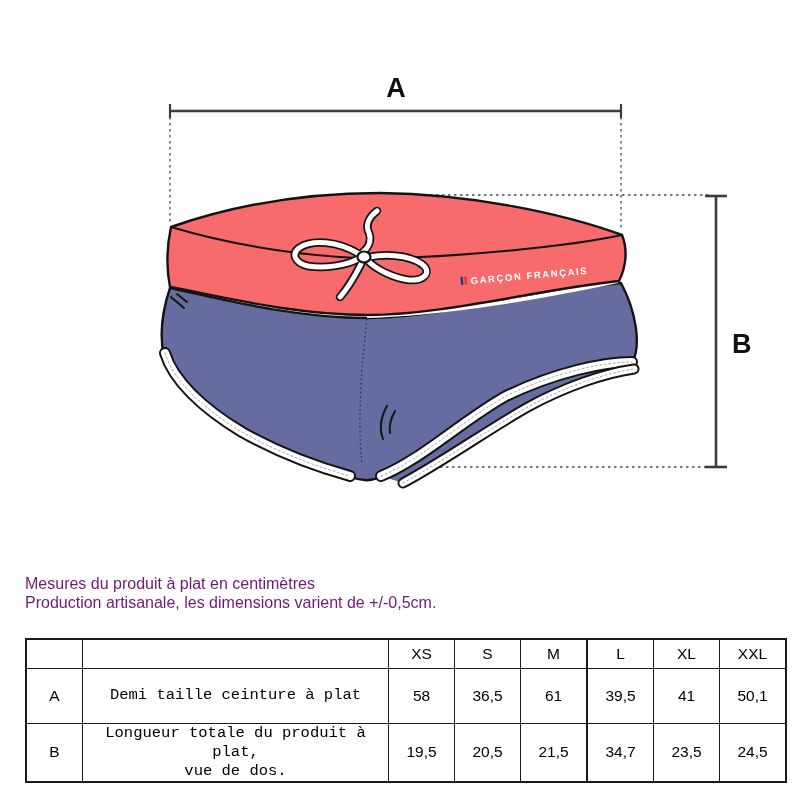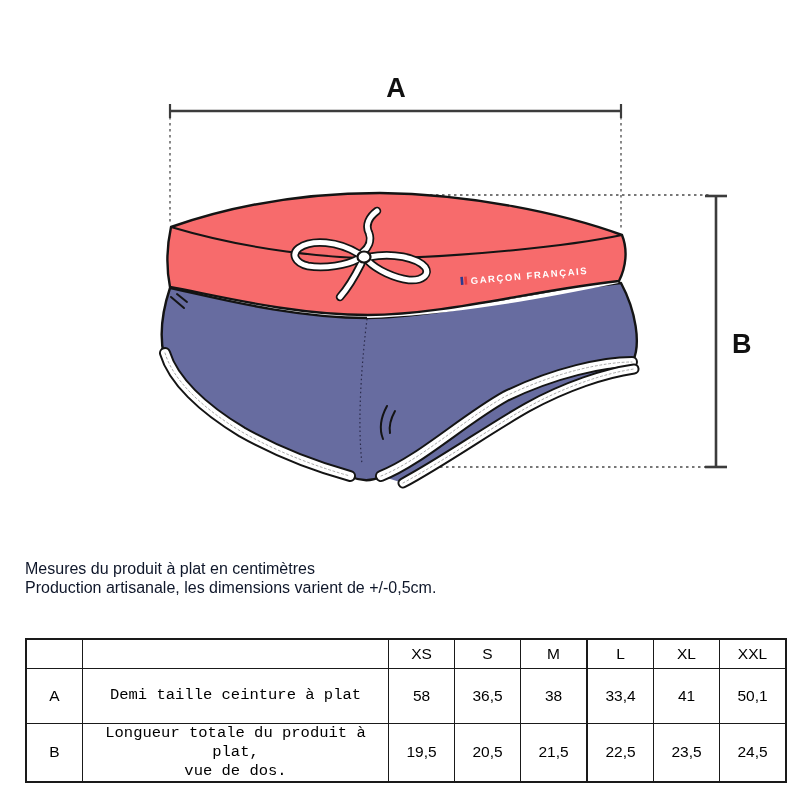--- a/index.html
+++ b/index.html
@@ -3,21 +3,21 @@
 <meta charset="utf-8">
 <style>
   html,body { margin:0; padding:0; background:#ffffff; }
   .canvas {
     position:relative; width:800px; height:800px; background:#ffffff;
     font-family:"Liberation Sans", sans-serif; color:#000; overflow:hidden;
   }
   .diagram-svg { position:absolute; left:0; top:0; }
   .dim-label { font-family:"Liberation Sans", sans-serif; font-size:27px; font-weight:bold; fill:#111; }
   .brand-text { font-family:"Liberation Sans", sans-serif; font-size:9.5px; font-weight:bold; letter-spacing:1.6px; }
-  .notes { position:absolute; left:25px; top:559px; font-size:16px; line-height:19px; color:#0f172a; }
+  .notes { position:absolute; left:25px; top:574px; font-size:16px; line-height:19px; color:#701a75; }
   .size-table {
     position:absolute; left:25px; top:638px; width:750px;
     border-collapse:collapse; table-layout:fixed;
     border:2px solid #1a1a1a;
   }
   .size-table th, .size-table td {
     border:1px solid #1a1a1a; padding:0; font-weight:normal;
     text-align:center; vertical-align:middle; font-size:15.5px; color:#000;
   }
   .size-table .thickleft { border-left-width:2px; }
@@ -154,32 +154,32 @@
         <th class="col-size">XL</th>
         <th class="col-size">XXL</th>
       </tr>
     </thead>
     <tbody>
       <tr>
         <td class="row-key">A</td>
         <td class="desc-cell">Demi taille ceinture à plat</td>
         <td>58</td>
         <td>36,5</td>
-        <td>38</td>
-        <td class="thickleft">33,4</td>
+        <td>61</td>
+        <td class="thickleft">39,5</td>
         <td>41</td>
         <td>50,1</td>
       </tr>
       <tr>
         <td class="row-key">B</td>
         <td class="desc-cell">Longueur totale du produit à plat,
 vue de dos.</td>
         <td>19,5</td>
         <td>20,5</td>
         <td>21,5</td>
-        <td class="thickleft">22,5</td>
+        <td class="thickleft">34,7</td>
         <td>23,5</td>
         <td>24,5</td>
       </tr>
     </tbody>
   </table>
 
 </div>
 
 </body></html>

